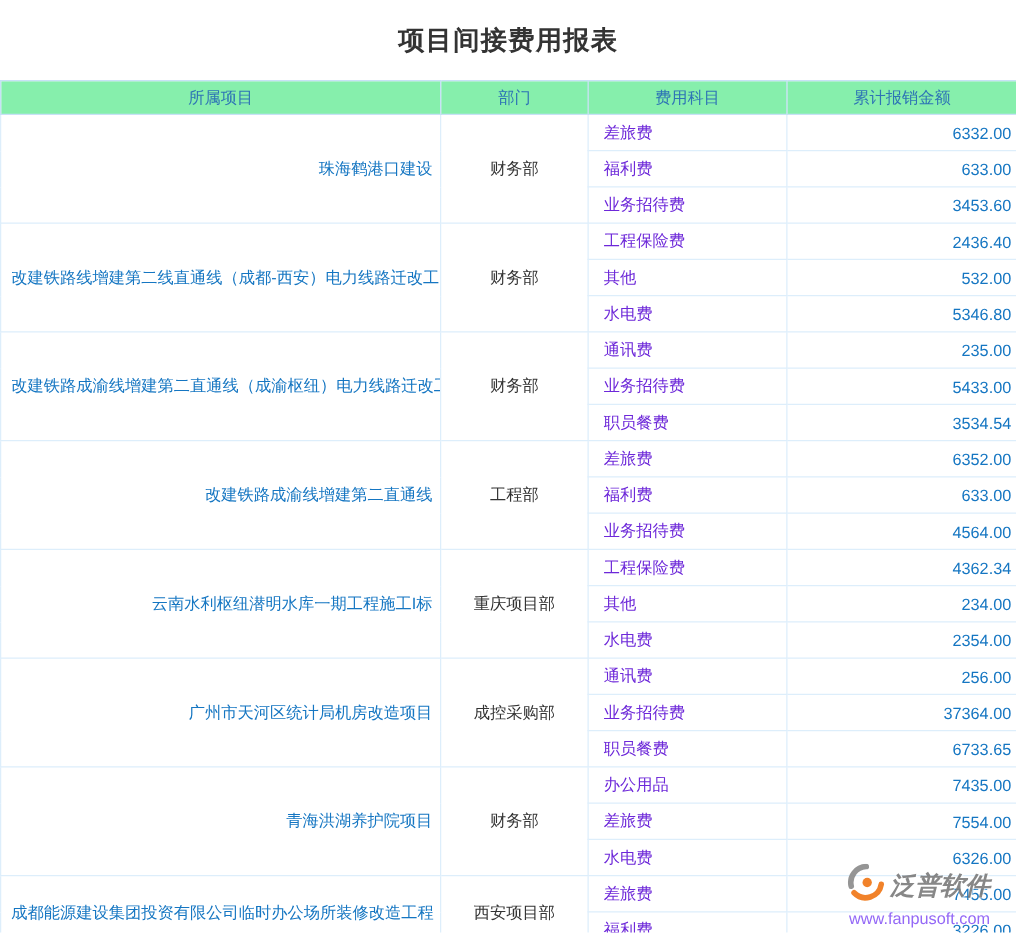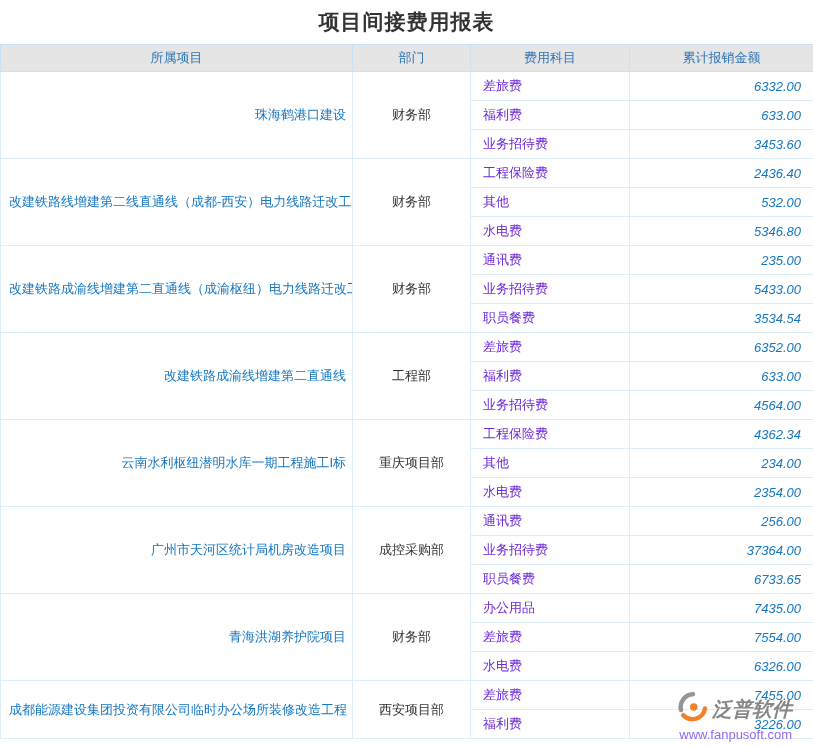--- a/index.html
+++ b/index.html
@@ -4,32 +4,32 @@
 <style>
   * { box-sizing: border-box; margin: 0; padding: 0; }
   html, body {
     width: 813px; height: 746px;
     overflow: hidden;
     background: #ffffff;
     font-family: "Liberation Sans", "DejaVu Sans", sans-serif;
     position: relative;
   }
   .page-title {
-    height: 44px;
+    height: 64px;
     display: flex; align-items: center; justify-content: center;
     font-size: 21px; font-weight: bold; color: #333333;
     letter-spacing: 1px;
   }
   table.report {
     width: 813px;
     border-collapse: collapse;
     table-layout: fixed;
   }
   table.report th {
-    background: #e5e5e5;
+    background: #86efac;
     color: #2e74b5;
     font-weight: normal;
     font-size: 13px;
     height: 27px;
     border: 1px solid #c8e1f6;
     text-align: center;
     vertical-align: middle;
   }
   table.report td {
     font-size: 13px;
@@ -52,22 +52,21 @@
     padding: 0 8px;
   }
   td.col-cat {
     color: #6d28d9;
     padding: 0 12px;
     cursor: pointer;
   }
   td.col-amt {
     color: #1576c2;
     text-align: right;
-    padding: 0 12px 0 4px;
-    font-style: italic;
+    padding: 0 4px 0 4px;
   }
   .watermark {
     position: absolute;
     right: 21px; bottom: 4px;
     display: flex;
     flex-direction: column;
     align-items: flex-start;
     opacity: 0.92;
     pointer-events: none;
   }

